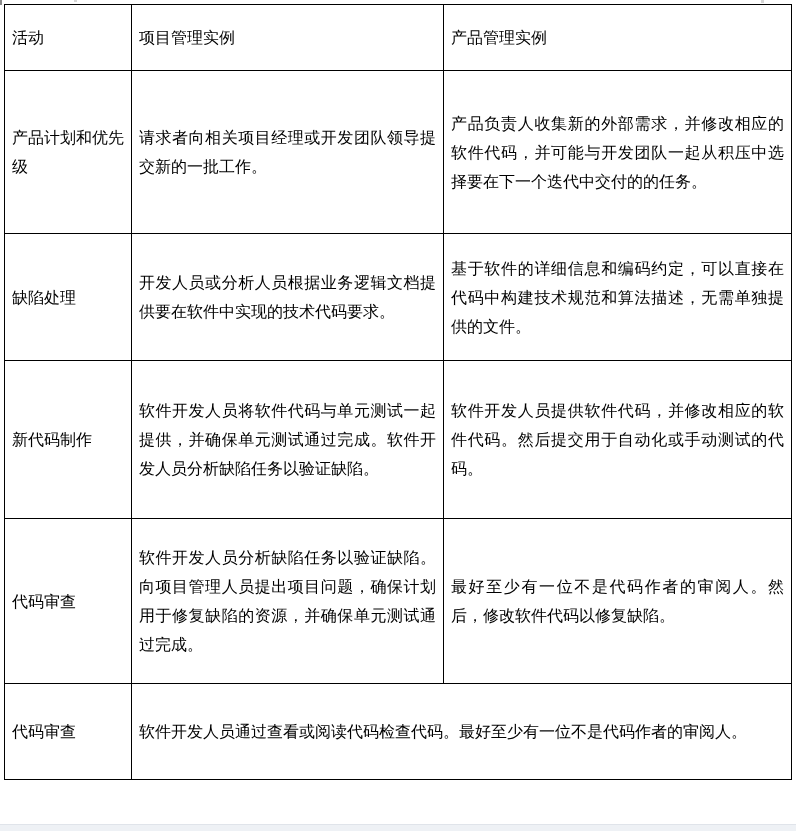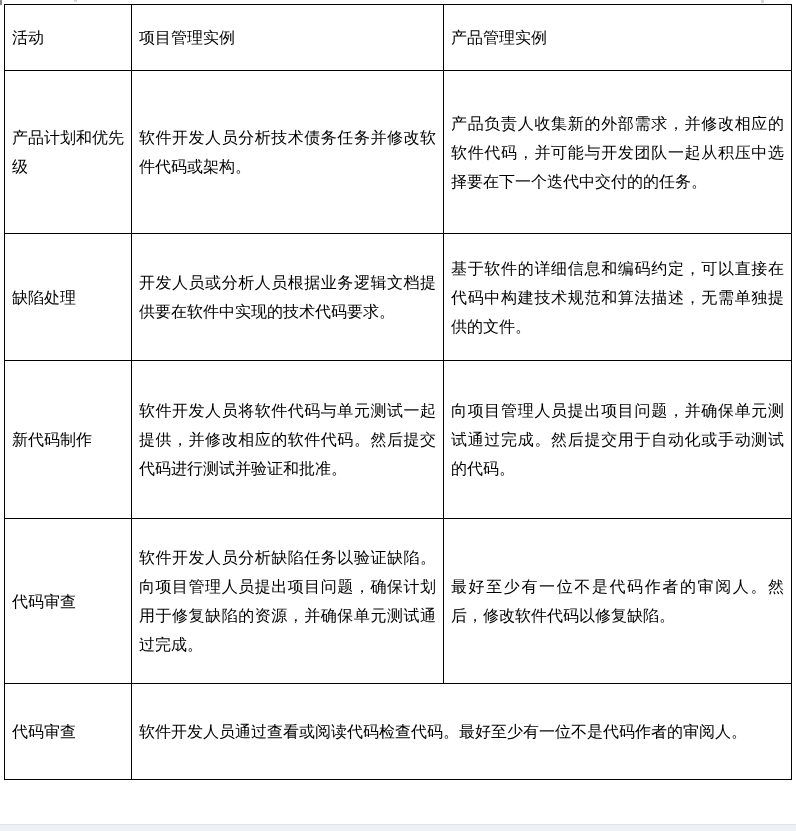--- a/index.html
+++ b/index.html
@@ -95,34 +95,34 @@
 
       <tbody>
           <tr class="h-header">
         <th class="cell-header">活动</th>
         <th class="cell-header">项目管理实例</th>
         <th class="cell-header">产品管理实例</th>
       </tr>
 
       <tr class="r1">
         <td class="cell-activity">产品计划和优先级</td>
-        <td class="cell-desc">软件开发人员分析技术债务任务并修改软件代码或架构。</td>
+        <td class="cell-desc">请求者向相关项目经理或开发团队领导提交新的一批工作。</td>
         <td class="cell-desc">产品负责人收集新的外部需求，并修改相应的软件代码，并可能与开发团队一起从积压中选择要在下一个迭代中交付的的任务。</td>
       </tr>
 
       <tr class="r2">
         <td class="cell-activity">缺陷处理</td>
         <td class="cell-desc">开发人员或分析人员根据业务逻辑文档提供要在软件中实现的技术代码要求。</td>
         <td class="cell-desc">基于软件的详细信息和编码约定，可以直接在代码中构建技术规范和算法描述，无需单独提供的文件。</td>
       </tr>
 
       <tr class="r3">
         <td class="cell-activity">新代码制作</td>
-        <td class="cell-desc">软件开发人员将软件代码与单元测试一起提供，并修改相应的软件代码。然后提交代码进行测试并验证和批准。</td>
-        <td class="cell-desc">向项目管理人员提出项目问题，并确保单元测试通过完成。然后提交用于自动化或手动测试的代码。</td>
+        <td class="cell-desc">软件开发人员将软件代码与单元测试一起提供，并确保单元测试通过完成。软件开发人员分析缺陷任务以验证缺陷。</td>
+        <td class="cell-desc">软件开发人员提供软件代码，并修改相应的软件代码。然后提交用于自动化或手动测试的代码。</td>
       </tr>
 
       <tr class="r4">
         <td class="cell-activity">代码审查</td>
         <td class="cell-desc">软件开发人员分析缺陷任务以验证缺陷。向项目管理人员提出项目问题，确保计划用于修复缺陷的资源，并确保单元测试通过完成。</td>
         <td class="cell-desc">最好至少有一位不是代码作者的审阅人。然后，修改软件代码以修复缺陷。</td>
       </tr>
 
 
       <tr class="r6">

